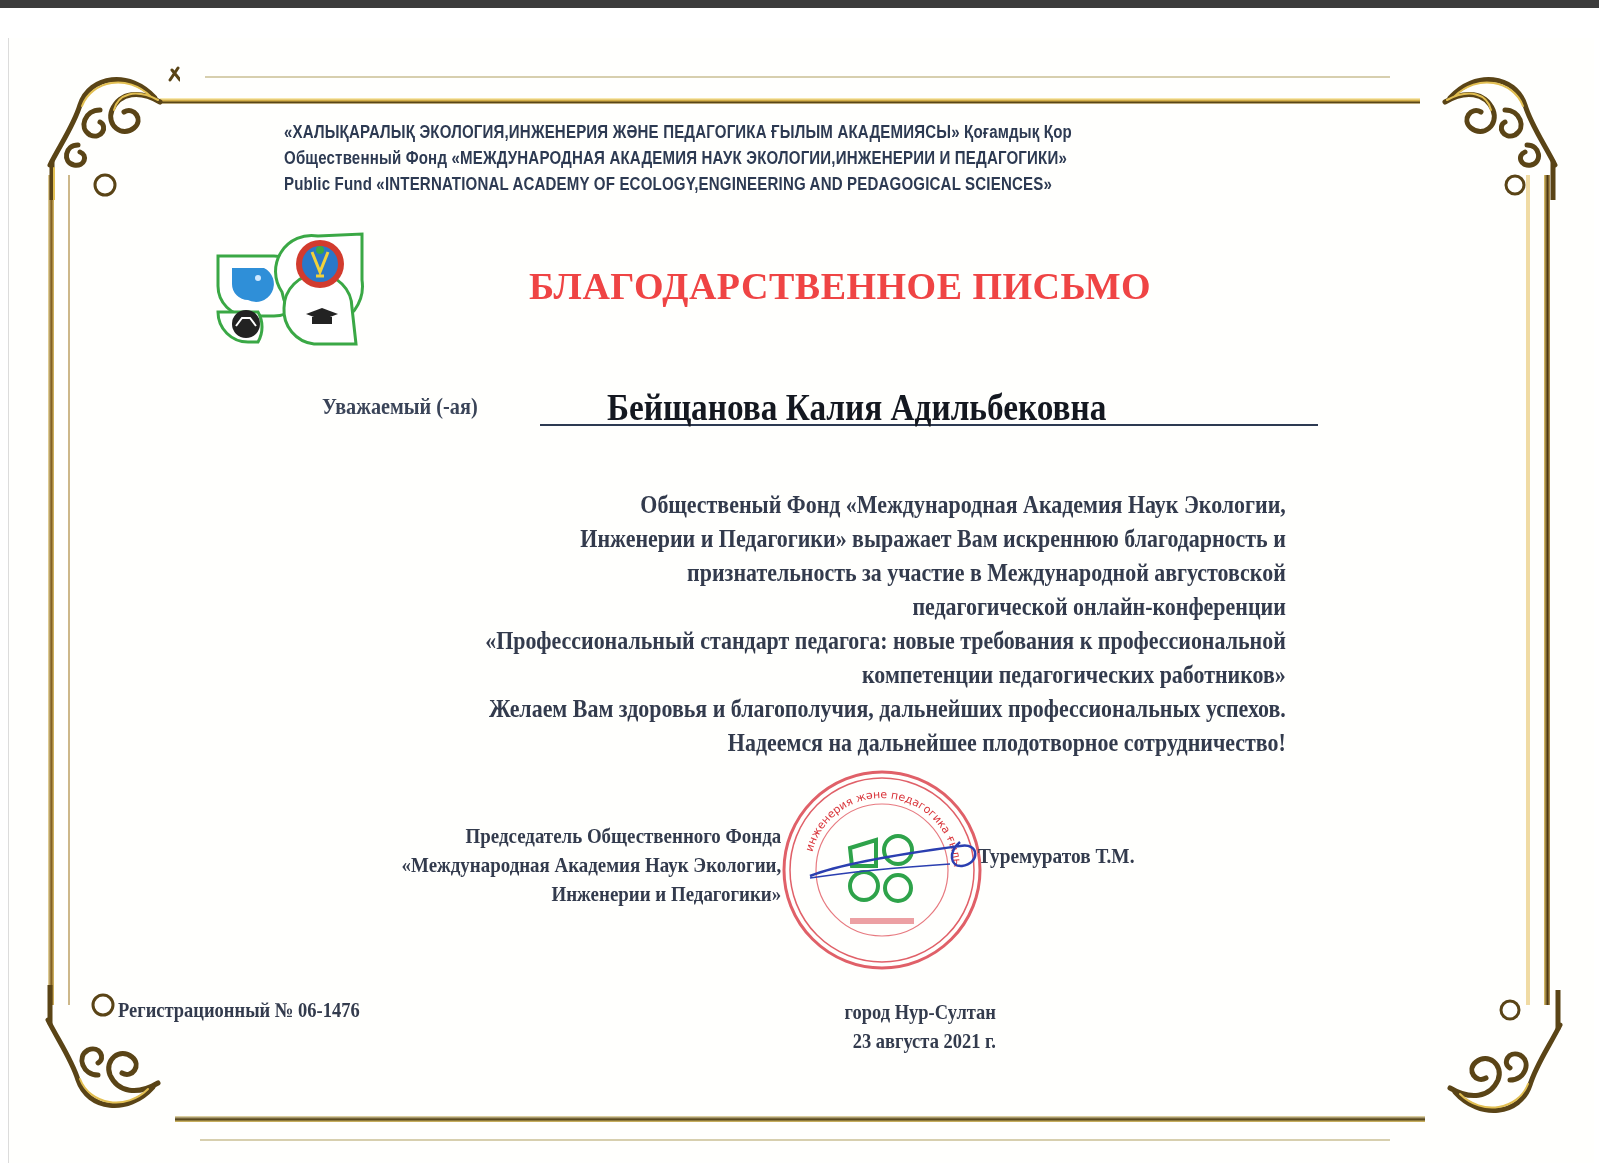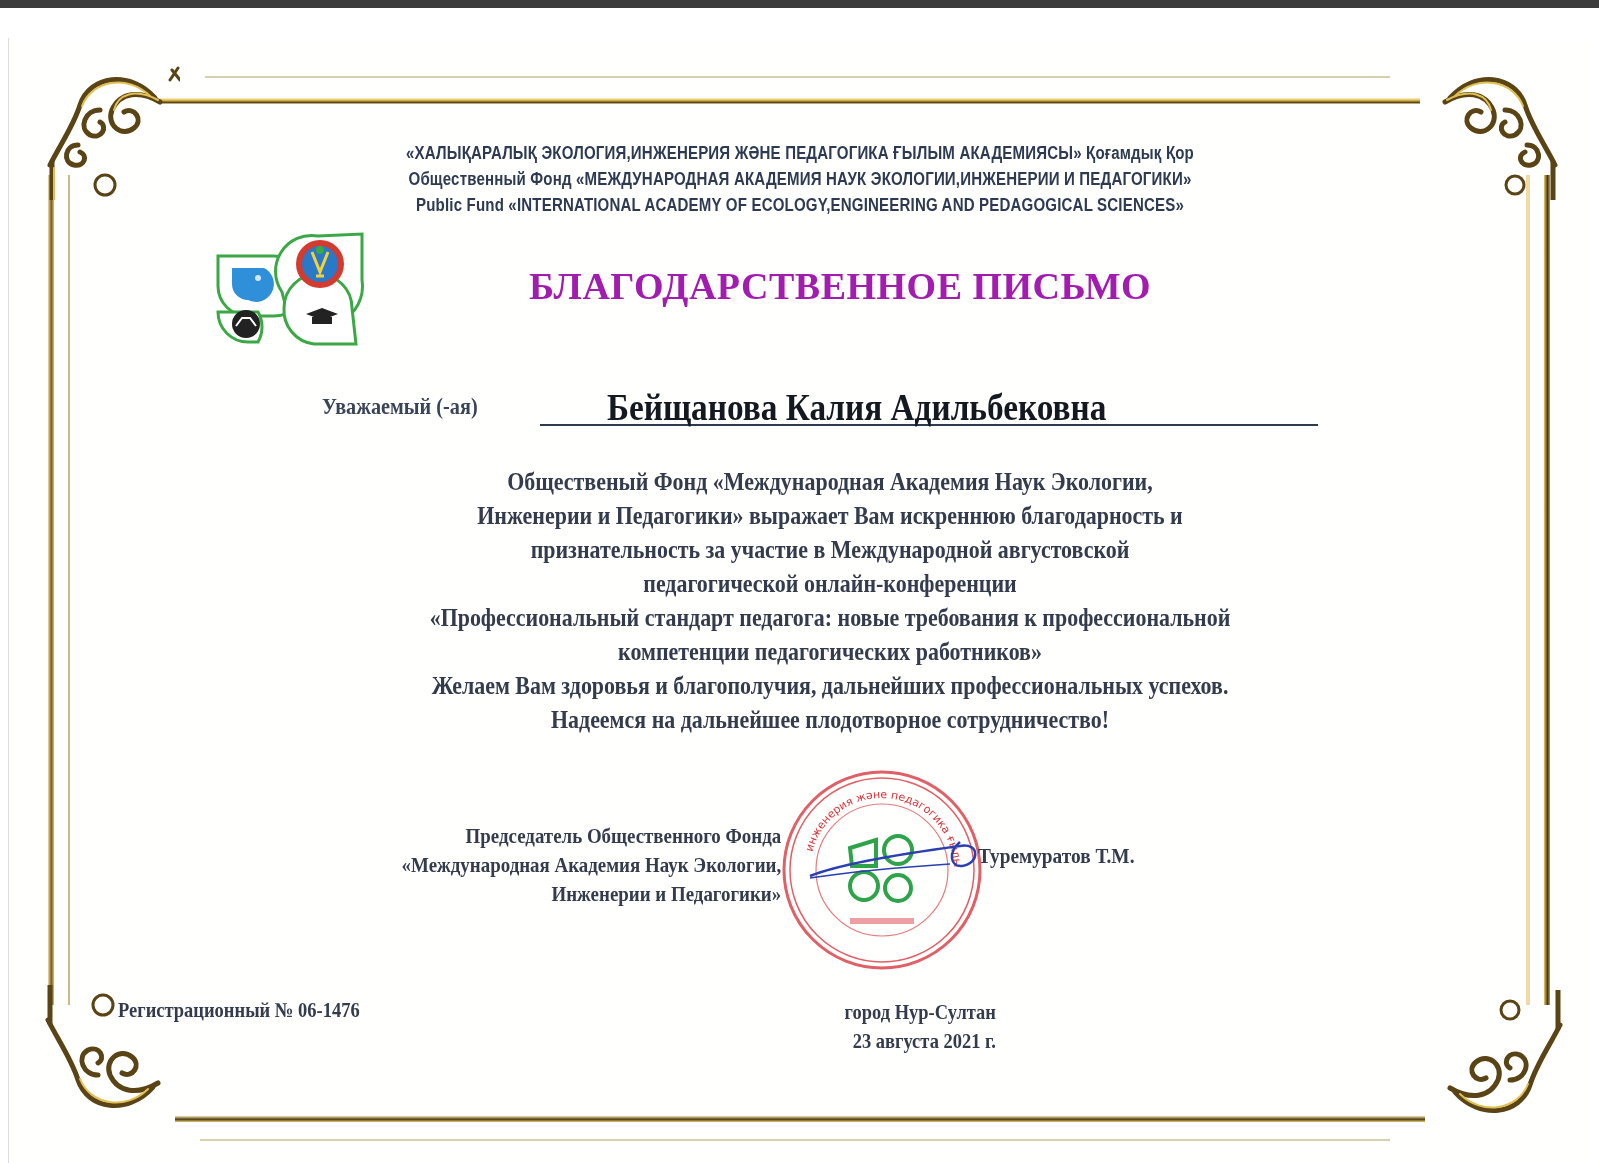--- a/index.html
+++ b/index.html
@@ -27,36 +27,36 @@
     background: linear-gradient(90deg, #e5c96f, #4a3510 60%, #bfa058); }
   .inner-right { left: 1526px; top: 175px; width: 4px; height: 830px; background: #f0dba4; }
 
   .corner { position: absolute; width: 150px; height: 150px; }
   .corner svg { width: 100%; height: 100%; }
   .c-tl { left: 30px; top: 50px; }
   .c-tr { left: 1425px; top: 50px; transform: scaleX(-1); }
   .c-bl { left: 28px; top: 985px; transform: scaleY(-1); }
   .c-br { left: 1430px; top: 990px; transform: scale(-1,-1); }
 
-  .header { position: absolute; left: 200px; top: 140px; width: 1200px; text-align: center; }
+  .header { position: absolute; left: 200px; top: 119px; width: 1200px; }
   .header div { font-family: "Liberation Sans", sans-serif; font-weight: bold; font-size: 17.5px; line-height: 26px;
     color: #2d3a52; transform: scaleX(0.86); transform-origin: center; white-space: nowrap; letter-spacing: 0.2px; }
 
   .logo { position: absolute; left: 212px; top: 228px; width: 160px; height: 122px; }
   .title { position: absolute; left: 450px; top: 264px; width: 780px; text-align: center;
-    font-weight: bold; font-size: 38px; color: #a21caf; letter-spacing: 0.5px; }
+    font-weight: bold; font-size: 38px; color: #ef4444; letter-spacing: 0.5px; }
 
   .greeting { position: absolute; left: 322px; top: 386px; width: 1000px; height: 44px; }
   .greeting .lbl { position: absolute; left: 0; top: 8px; font-weight: bold; font-size: 23px; color: #3a4458;
     transform: scaleX(0.88); transform-origin: left; white-space: nowrap; }
   .greeting .uline { position: absolute; left: 218px; top: 38px; width: 778px; height: 2px; background: #2d3a52; }
   .greeting .name { position: absolute; left: 285px; top: 0; font-weight: bold; font-size: 37px; color: #141820;
     transform: scaleX(0.9); transform-origin: left; white-space: nowrap; }
 
-  .body-text { position: absolute; left: 300px; top: 465px; width: 1060px; text-align: center; }
+  .body-text { position: absolute; left: 300px; top: 488px; width: 1060px; text-align: right; }
   .body-text div { font-weight: bold; font-size: 25.5px; line-height: 34px; color: #333b4d;
     transform: scaleX(0.86); transform-origin: center; white-space: nowrap; }
 
   .sign-block { position: absolute; left: 330px; top: 822px; width: 480px; text-align: right; }
   .sign-block div { font-weight: bold; font-size: 21.5px; line-height: 29px; color: #333b4d;
     transform: scaleX(0.88); transform-origin: center; white-space: nowrap; }
   .signer { position: absolute; left: 978px; top: 843px; font-weight: bold; font-size: 22px; color: #333b4d;
     transform: scaleX(0.88); transform-origin: left; white-space: nowrap; }
   .stamp { position: absolute; left: 780px; top: 768px; width: 205px; height: 205px; }
 

